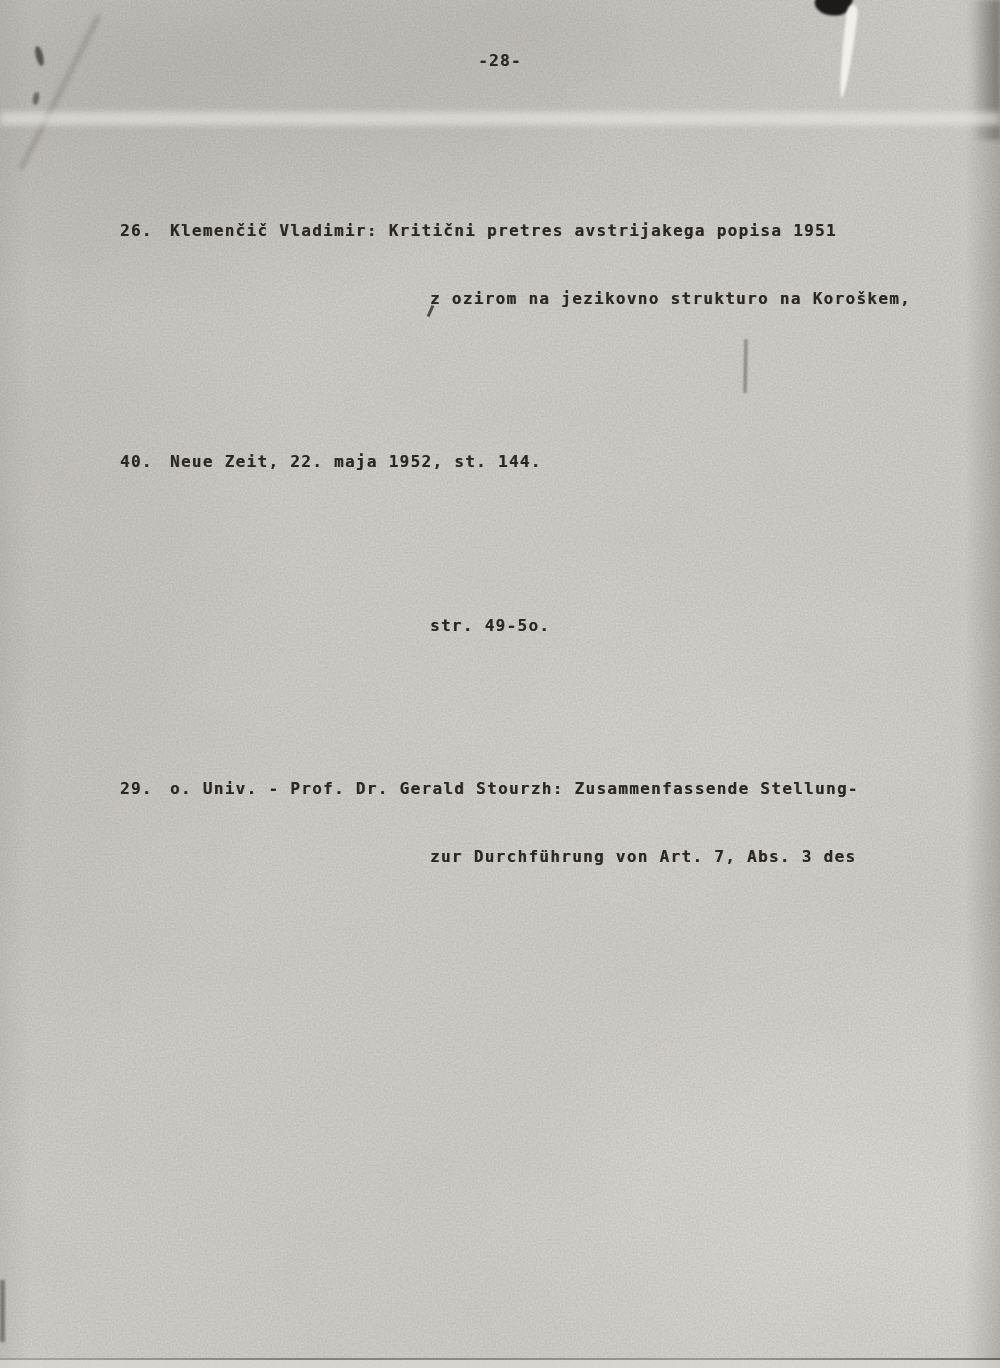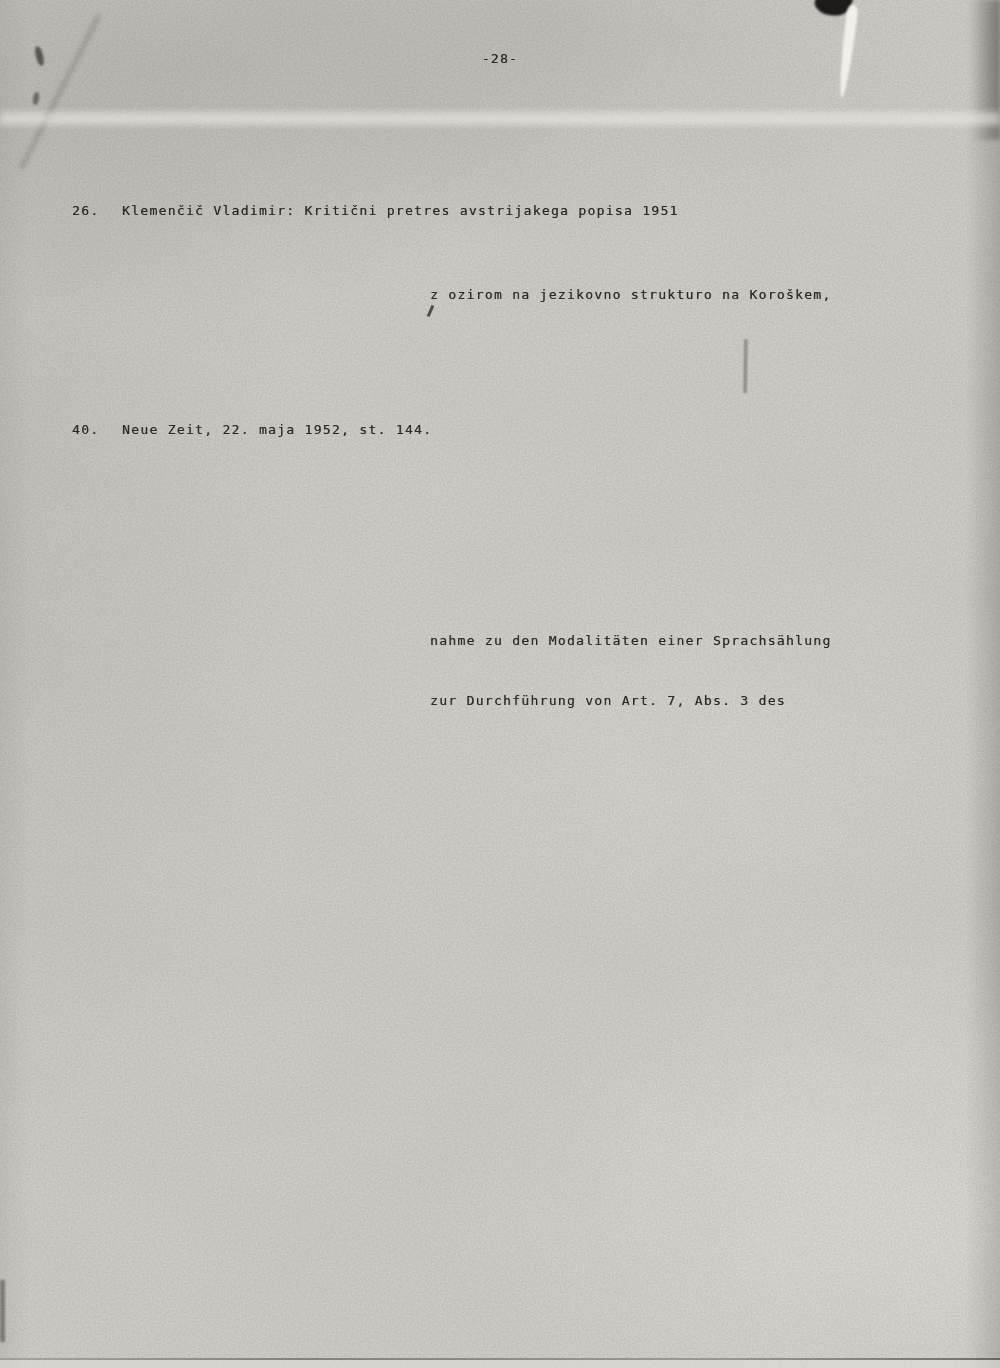--- a/index.html
+++ b/index.html
@@ -109,39 +109,39 @@
   }
   .bottom-strip {
     left: 0; top: 1360px; width: 100%; height: 8px;
     background: rgba(226,224,219,0.55);
   }
 
   
   .typetext {
     position: absolute;
     z-index: 3;
-    font-weight: 400;
-    font-size: 13px;
+    font-weight: 700;
+    font-size: 16px;
     letter-spacing: 1.3px;
     color: var(--ink);
     text-shadow: 0.4px 0.4px 0.6px rgba(43,40,35,0.55);
     filter: blur(0.28px);
     white-space: pre;
   }
   .page-num {
     top: 51px; left: 0; width: 100%;
     text-align: center;
   }
   .refs {
     top: 121px; left: 0; right: 0;
   }
   .line { height: 30.2px; line-height: 30.2px; }
-  .line.first { padding-left: 72px; }
+  .line.first { padding-left: 120px; }
   .line.cont  { padding-left: 430px; }
-  .line.g12   { margin-top: 24px; }
+  .line.g12   { margin-top: 0; }
   .num { display: inline-block; width: 50px; }
 </style>
 </head>
 <body>
 
 <div class="page">
 
   <svg class="grain" width="1000" height="1368" xmlns="http://www.w3.org/2000/svg">
     <filter id="grainF">
       <feTurbulence type="fractalNoise" baseFrequency="0.55" numOctaves="2" seed="7" stitchTiles="stitch"></feTurbulence>
@@ -175,24 +175,25 @@
     <div class="entry">
       <div class="line first"><span class="num">26.</span><span>Klemenčič Vladimir: Kritični pretres avstrijakega popisa 1951</span></div>
       <div class="line cont g12">z ozirom na jezikovno strukturo na Koroškem,</div>
     </div>
 
     <div class="entry">
       <div class="line first"><span class="num">40.</span><span>Neue Zeit, 22. maja 1952, st. 144.</span></div>
     </div>
 
     <div class="entry">
-    </div>
-
-    <div class="entry">
-      <div class="line cont">nahme zu den Modalitäten einer Sprachsählung</div>
+      <div class="line cont">str. 49-5o.</div>
+    </div>
+
+    <div class="entry">
+      <div class="line first"><span class="num">29.</span><span>o. Univ. - Prof. Dr. Gerald Stourzh: Zusammenfassende Stellung-</span></div>
       <div class="line cont">zur Durchführung von Art. 7, Abs. 3 des</div>
       
     </div>
 
     
 
     
 
     
 

